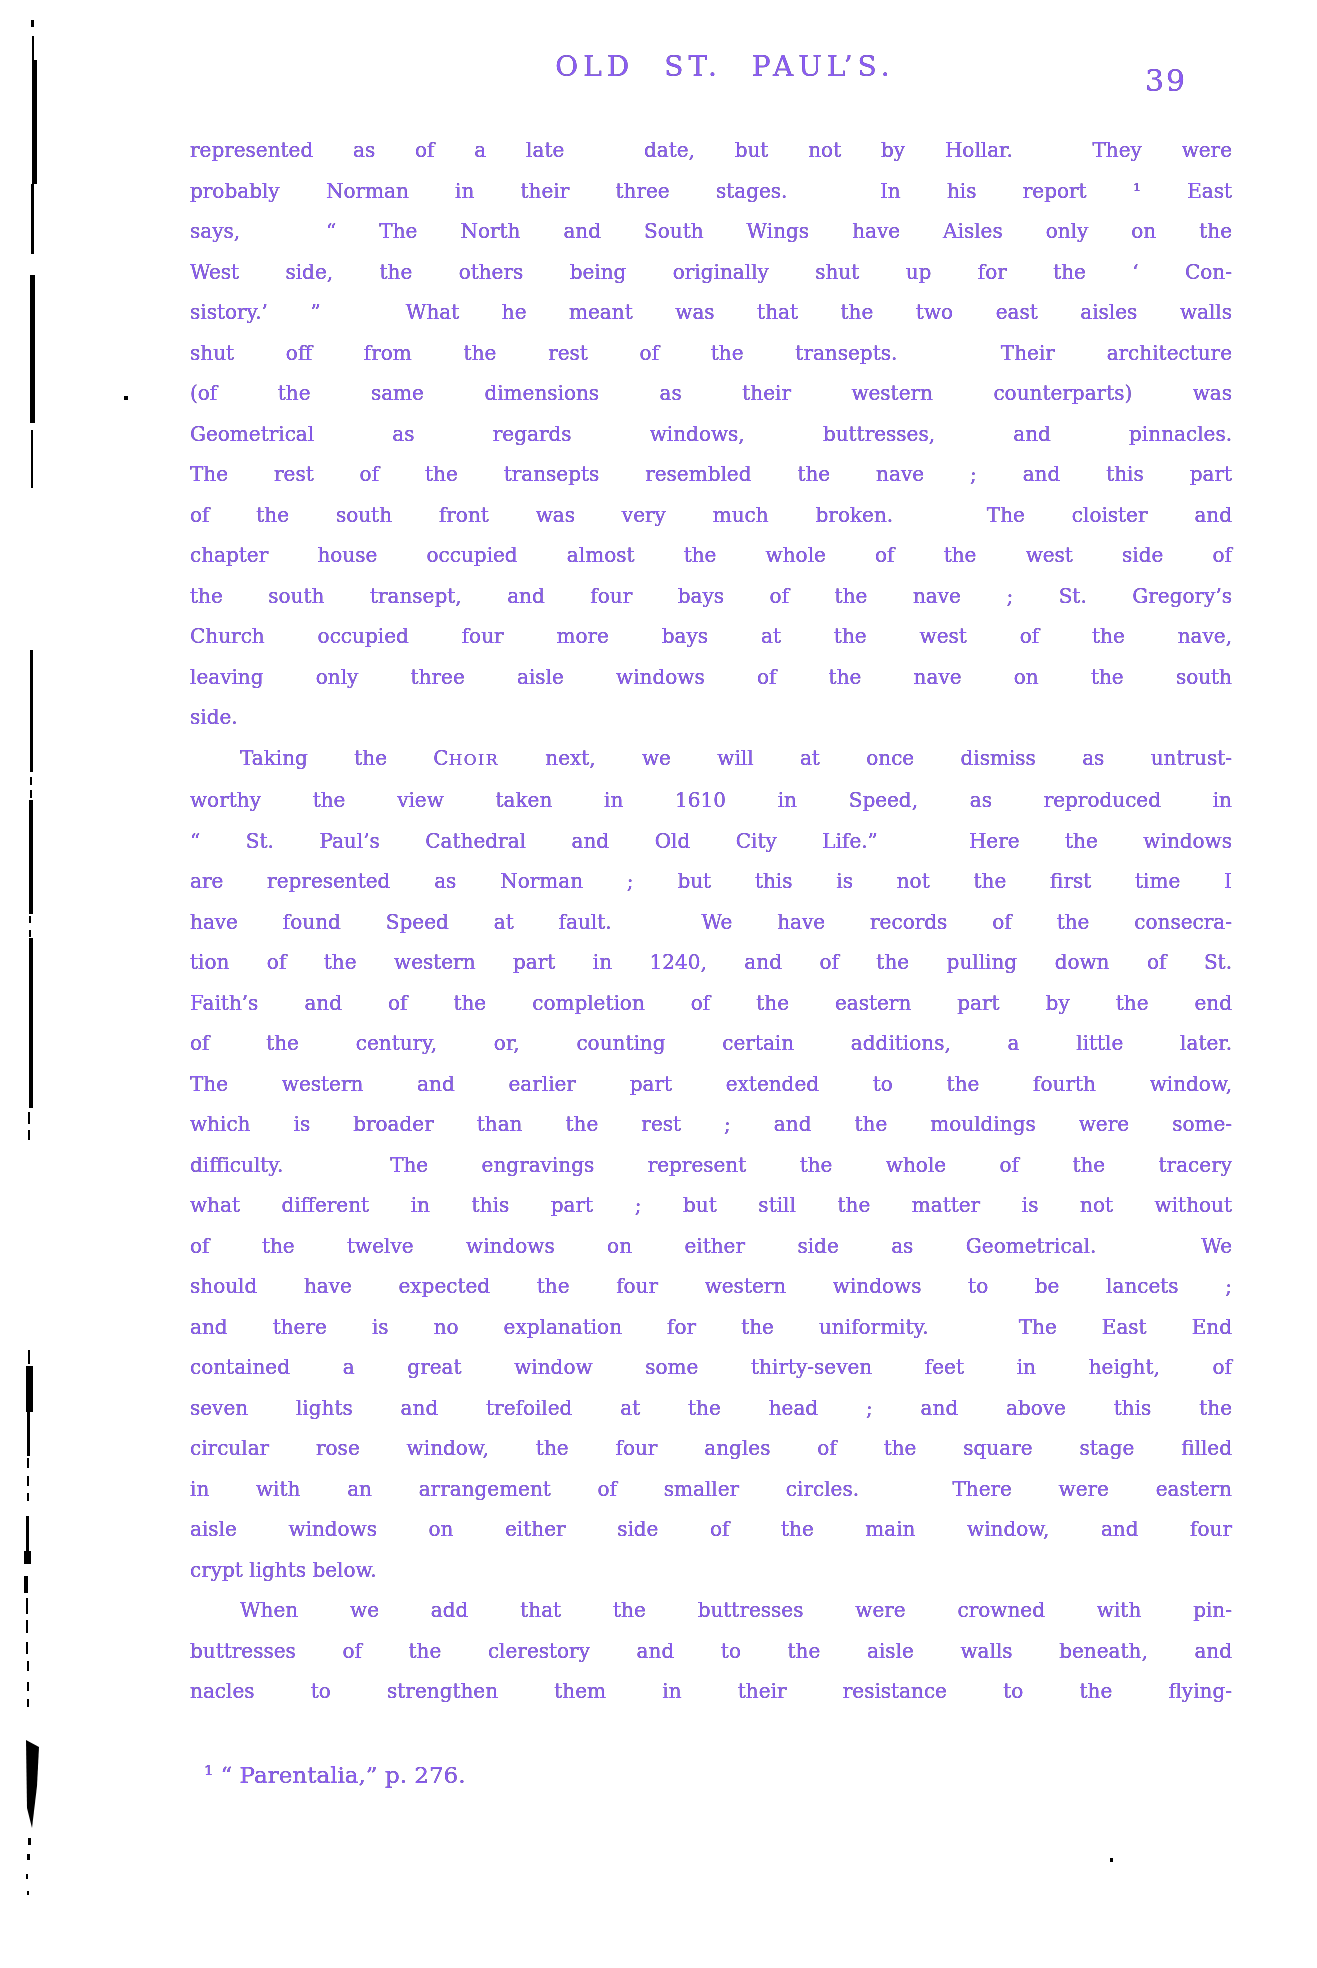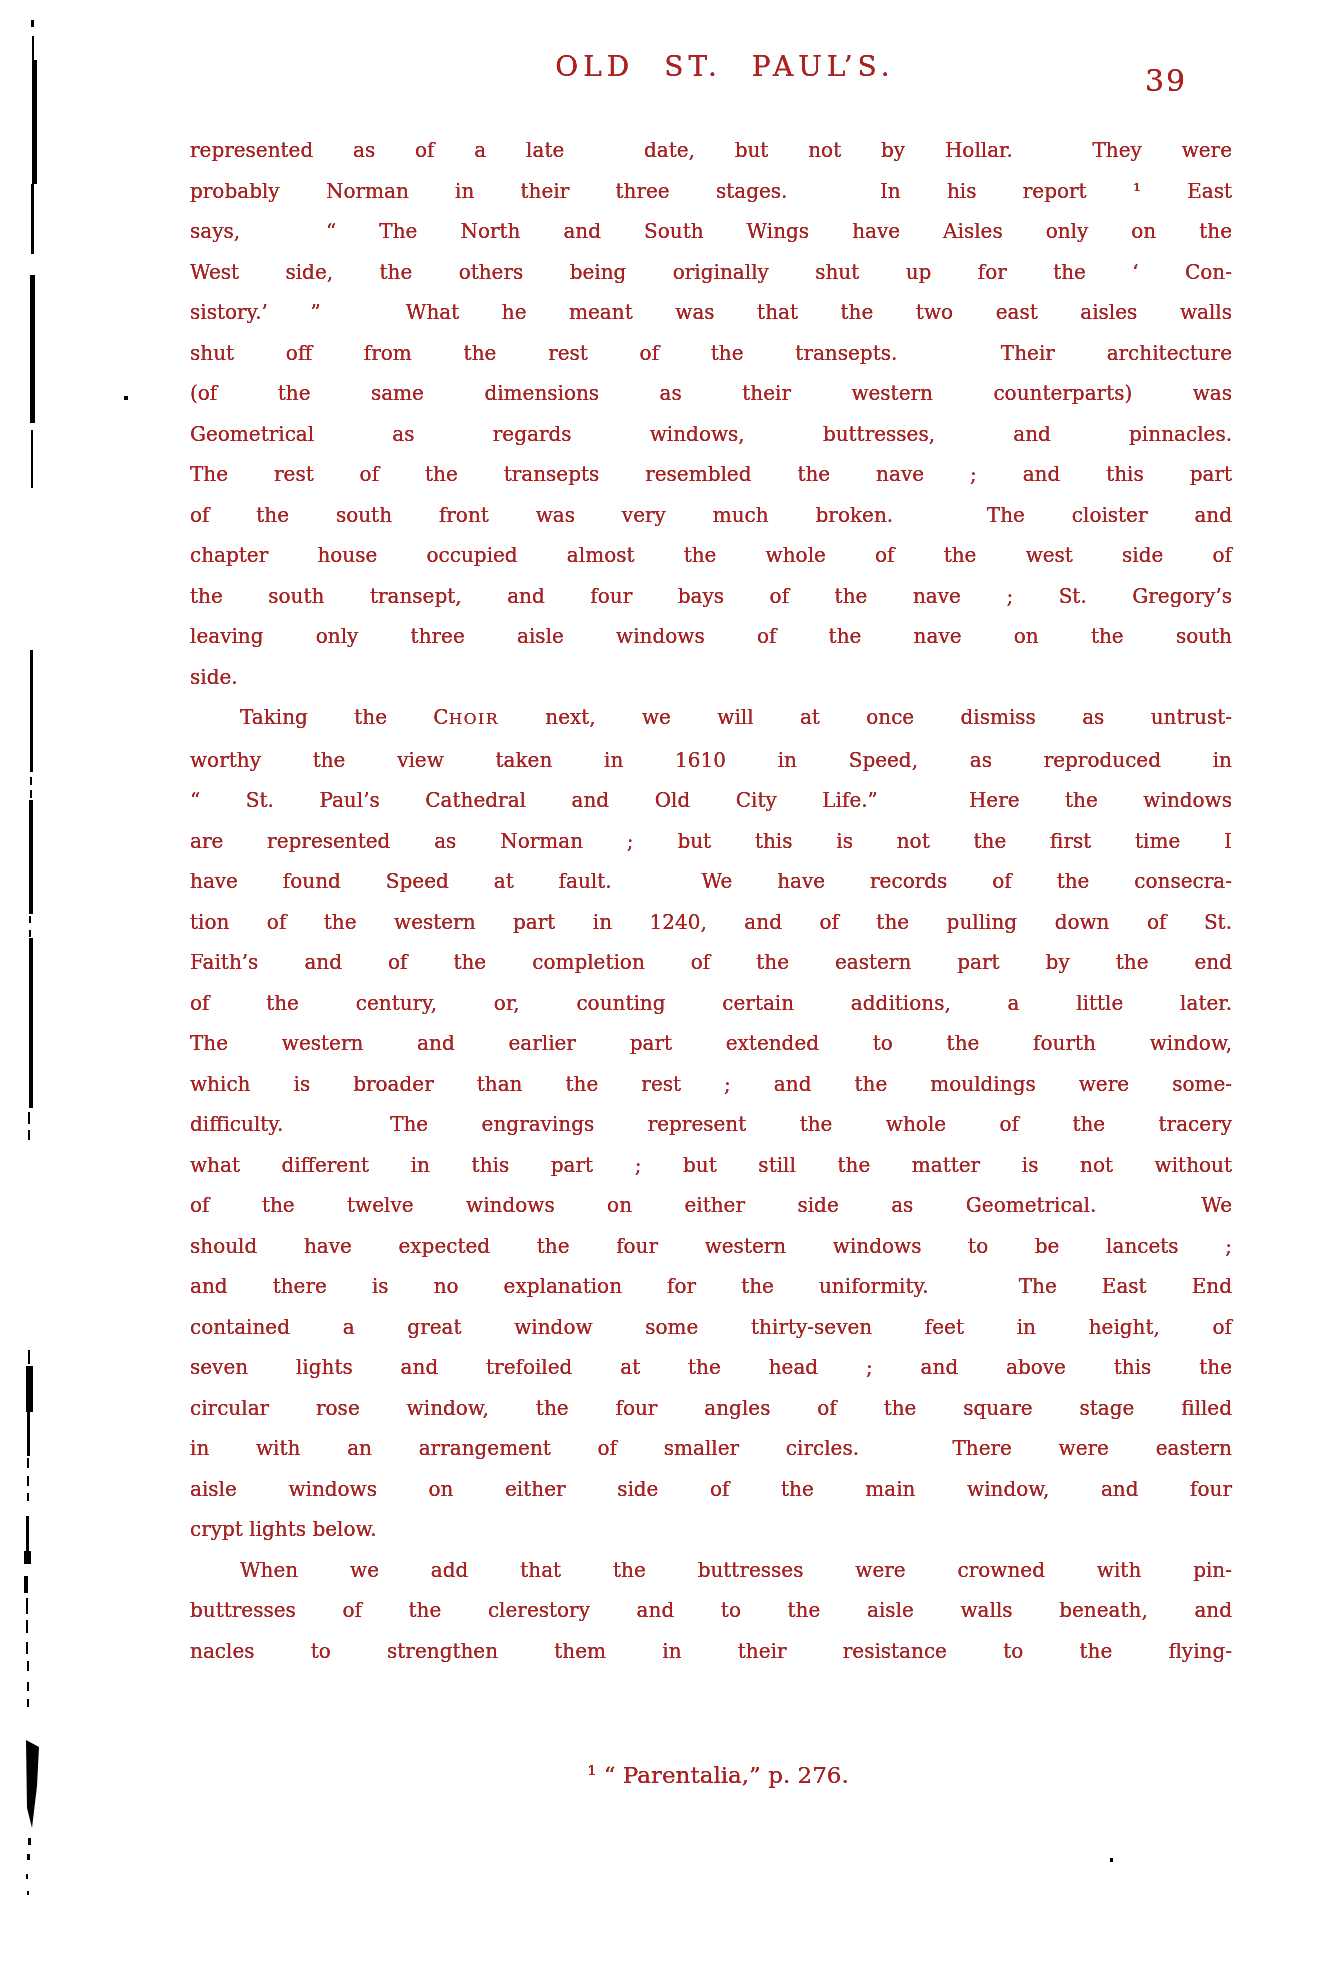--- a/index.html
+++ b/index.html
@@ -2,21 +2,21 @@
 <html><head>
 <meta charset="utf-8">
 <style>
   html,body{margin:0;padding:0;background:#ffffff;}
   .sheet{
     position:relative;
     width:1317px;height:1968px;
     background:#ffffff;
     overflow:hidden;
     font-family:"DejaVu Serif","Liberation Serif",serif;
-    color:#b91c1c;
+    color:#8b5cf6;
     text-shadow:0 0 .4px rgba(0,0,0,.85);
   }
   .running-title{
     position:absolute;left:190px;top:50px;width:1042px;
     box-sizing:border-box;padding-left:28px;
     text-align:center;
     font-size:28px;letter-spacing:5px;word-spacing:16px;
   }
   .page-number{
     position:absolute;left:1145px;top:63px;
@@ -31,21 +31,21 @@
     text-align:justify;
     text-align-last:justify;
     white-space:pre-wrap;
   }
   .line.last{text-align-last:left;}
   .line.indent{text-indent:50px;}
   .sc{font-size:.78em;letter-spacing:1.5px;}
   .footnote{
     position:absolute;left:190px;top:1762px;width:1042px;
     box-sizing:border-box;padding-left:14px;
-    text-align:center;font-size:23px;
+    text-align:left;font-size:23px;
   }
   .artifacts{position:absolute;left:0;top:0;pointer-events:none;}
 </style>
 </head>
 <body>
 
 <div class="sheet">
 
   <svg class="artifacts" width="1317" height="1968" viewBox="0 0 1317 1968">
     <g fill="#000000">
@@ -101,20 +101,21 @@
         <div class="line">says,  “ The North and South Wings have Aisles only on the</div>
         <div class="line">West side, the others being originally shut up for the ‘ Con-</div>
         <div class="line">sistory.’ ”  What he meant was that the two east aisles walls</div>
         <div class="line">shut off from the rest of the transepts.  Their architecture</div>
         <div class="line">(of the same dimensions as their western counterparts) was</div>
         <div class="line">Geometrical as regards windows, buttresses, and pinnacles.</div>
         <div class="line">The rest of the transepts resembled the nave ; and this part</div>
         <div class="line">of the south front was very much broken.  The cloister and</div>
         <div class="line">chapter house occupied almost the whole of the west side of</div>
         <div class="line">the south transept, and four bays of the nave ; St. Gregory’s</div>
+        <div class="line">Church occupied four more bays at the west of the nave,</div>
         <div class="line">leaving only three aisle windows of the nave on the south</div>
         <div class="line last">side.</div>
       </div>
       <div class="para">
         <div class="line indent"><span>Taking the C</span><span class="sc">HOIR</span><span> next, we will at once dismiss as untrust-</span></div>
         <div class="line">worthy the view taken in 1610 in Speed, as reproduced in</div>
         <div class="line">“ St. Paul’s Cathedral and Old City Life.”  Here the windows</div>
         <div class="line">are represented as Norman ; but this is not the first time I</div>
         <div class="line">have found Speed at fault.  We have records of the consecra-</div>
         <div class="line">tion of the western part in 1240, and of the pulling down of St.</div>

